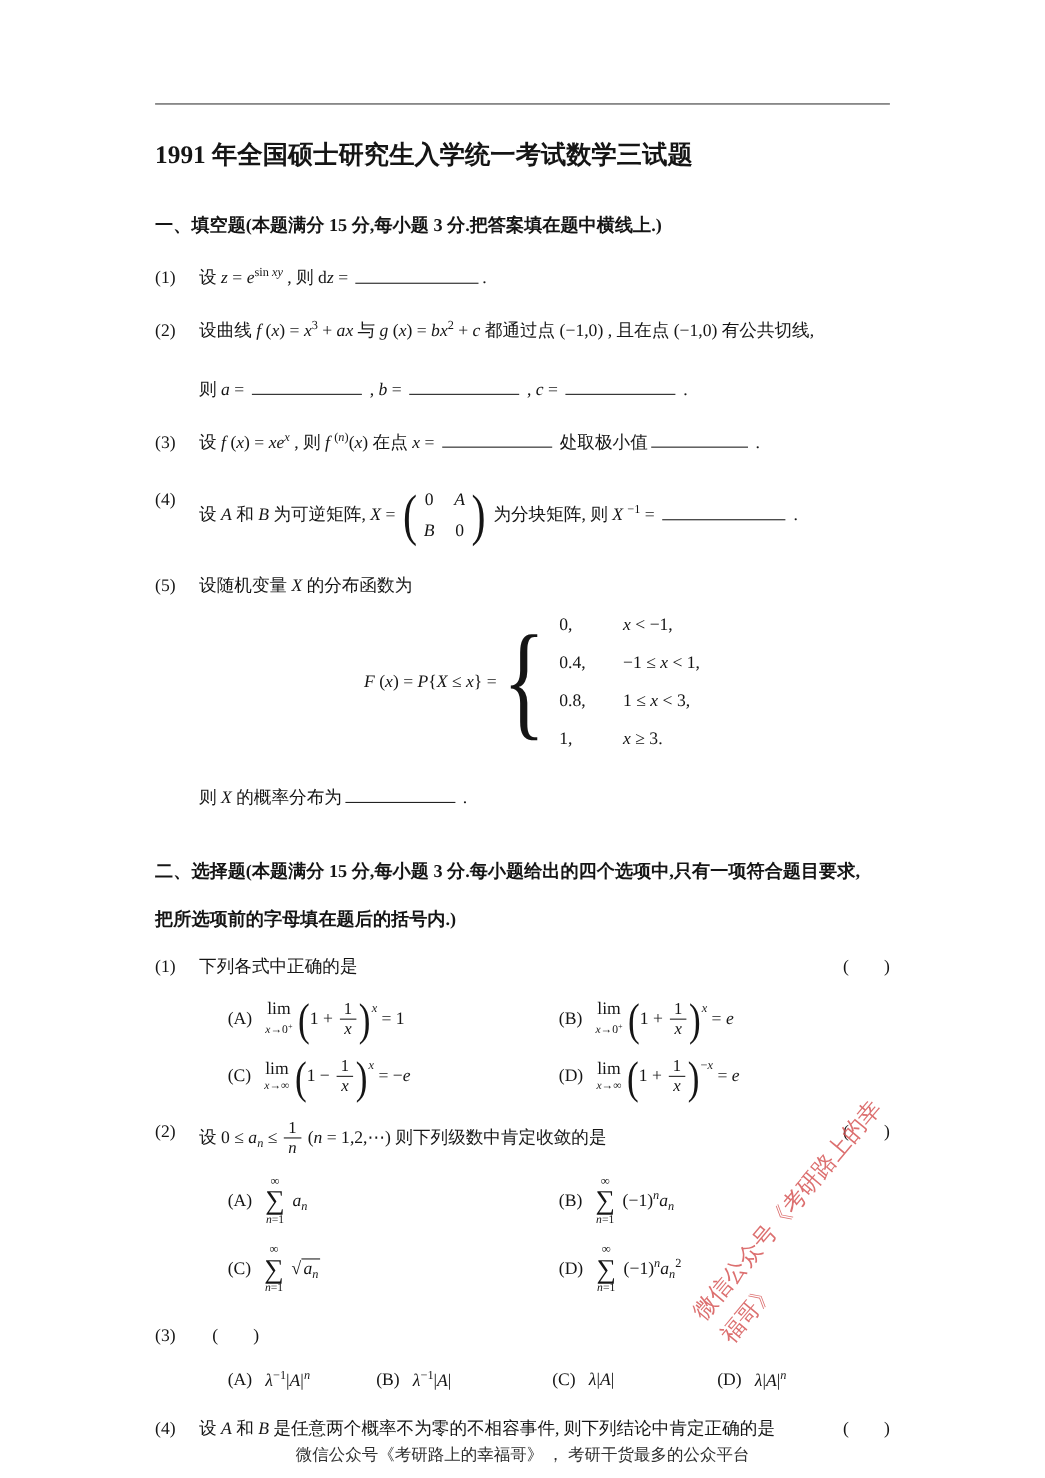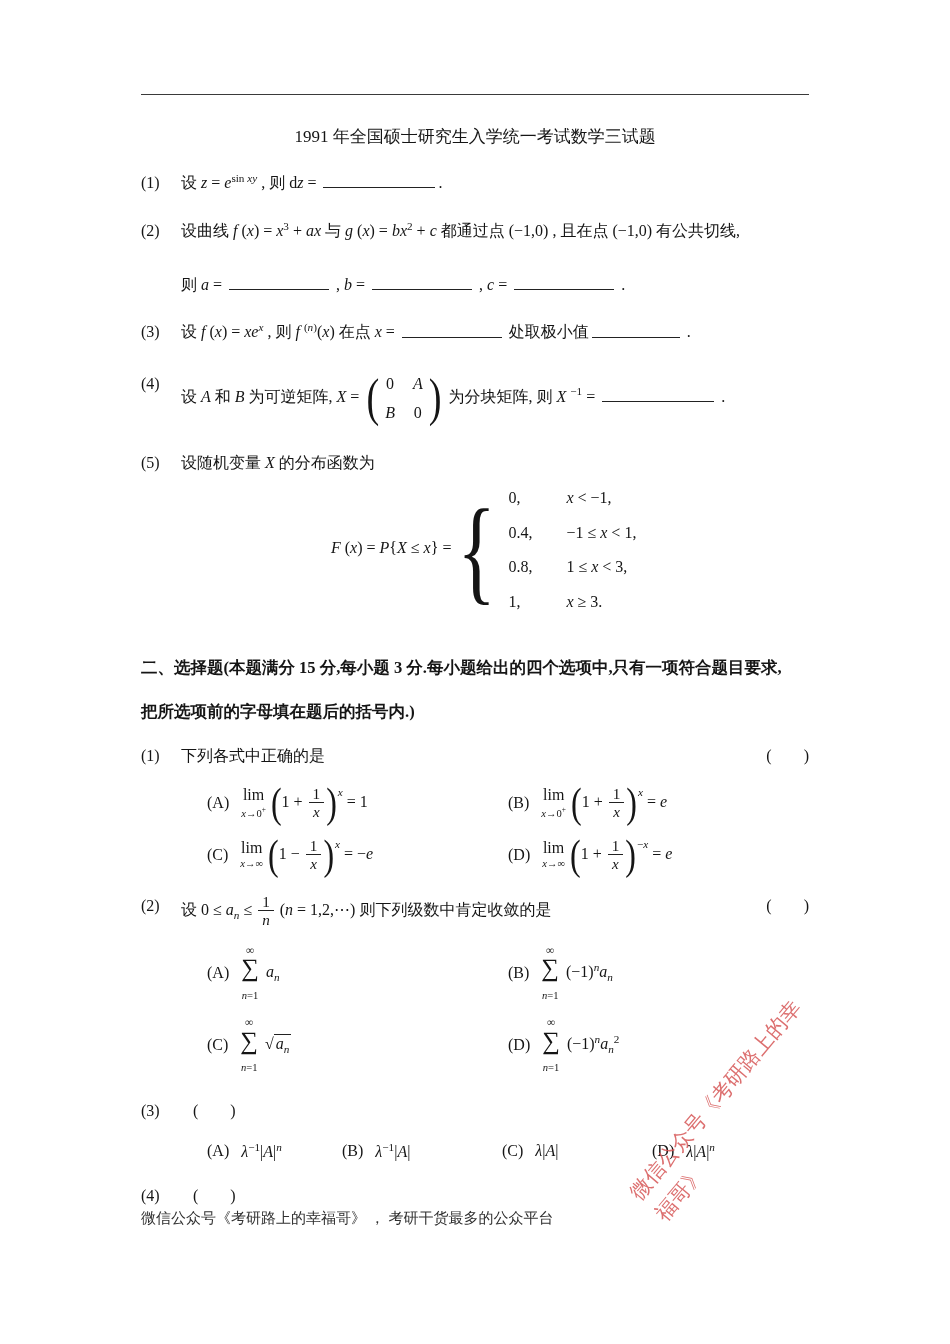--- a/index.html
+++ b/index.html
@@ -3,52 +3,52 @@
 <meta charset="utf-8">
 <style>
   * { margin:0; padding:0; box-sizing:border-box; }
   html,body { width:950px; height:1344px; }
   body {
     background:#ffffff; color:#151515; position:relative; overflow:hidden;
     font-family:"Liberation Serif","DejaVu Serif",serif; font-size:16px;
   }
   .content { width:668px; margin:0 auto; position:relative; }
   .top-rule { border-top:1.6px solid #3a3a3a; margin-top:94px; }
-  .title { font-size:17px; font-weight:400; text-align:center; margin-top:30px; }
+  .title { font-size:23px; font-weight:700; margin-top:30px; }
   .sec-head { font-weight:700; margin-top:36px; font-size:16.5px; line-height:1.6; }
   .sec-head.l2 { margin-top:18px; }
   .item { display:flex; align-items:flex-start; margin-top:22px; line-height:1.6; }
   .inum { flex:none; width:40px; }
   .ibody { flex:1; }
   .ans { flex:none; margin-left:12px; white-space:pre; }
   .cont-line { padding-left:40px; margin-top:28px; line-height:1.6; }
   .formula { margin-top:10px; padding-left:190px; line-height:1.6; }
   .optrow { display:grid; grid-template-columns:1fr 1fr; padding-left:66px; margin-top:16px; }
   .optrow4 { display:grid; grid-template-columns:135px 160px 150px auto; padding-left:66px; margin-top:16px; }
   .opt { display:flex; align-items:center; gap:12px; line-height:1.4; }
   .olabel { flex:none; }
-  .footer { margin-top:0; font-size:15px; color:#2f2f2f; }
+  .footer { text-align:center; margin-top:0; font-size:15px; color:#2f2f2f; }
 
   
   .math i, .ibody i, .opt i, .formula i { font-style:italic; }
   sup { font-size:0.7em; }
   sub { font-size:0.7em; }
   .blank { display:inline-block; border-bottom:1px solid #222; height:1em; vertical-align:baseline; margin:0 3px; }
   .w90{ width:88px; } .w100{ width:100px; } .w110{ width:112px; }
   .frac { display:inline-flex; flex-direction:column; align-items:center; vertical-align:middle; line-height:1.15; font-size:0.95em; margin:0 2px; }
   .fn { border-bottom:1px solid #222; padding:0 4px; }
   .fd { padding:0 4px; }
   .lim { display:inline-flex; flex-direction:column; align-items:center; vertical-align:middle; line-height:1; margin-right:5px; }
   .lim .lsub { font-size:0.66em; margin-top:3px; }
   .bp { display:inline-block; font-size:2em; font-weight:300; line-height:1; vertical-align:middle; transform:scaleY(1.3); }
   .bsup { font-size:0.7em; position:relative; top:-0.95em; margin-left:1px; }
   .sum { display:inline-flex; flex-direction:column; align-items:center; vertical-align:middle; line-height:1; margin-right:7px; }
   .sum .st { font-size:0.72em; }
   .sum .ss { font-size:1.55em; line-height:0.95; }
-  .sum .sb { font-size:0.66em; margin-top:11px; }
+  .sum .sb { font-size:0.66em; margin-top:1px; }
   .mat { display:inline-flex; align-items:center; vertical-align:middle; margin:0 3px; }
   .mp { display:inline-block; font-size:2.4em; font-weight:300; line-height:1; transform:scaleY(1.35); }
   .mgrid { display:inline-grid; grid-template-columns:auto auto; column-gap:18px; row-gap:3px; text-align:center; padding:0 6px; }
   .cases { display:inline-flex; align-items:center; vertical-align:middle; text-align:left; }
   .cbrace { display:inline-block; font-size:5.6em; font-weight:200; line-height:0.9; margin-right:10px; transform:scaleY(1.3) scaleX(0.9); }
   .cgrid { display:inline-grid; grid-template-columns:auto auto; column-gap:34px; row-gap:9px; }
   .sqrt { white-space:nowrap;font-family:Liberation Serif, serif; }
   .sqrt .rad { border-top:1px solid #222; padding:0 2px; }
 
   .watermark {
@@ -62,20 +62,21 @@
 <body>
 
 <div class="watermark">微信公众号《考研路上的幸福哥》</div>
 
 <div class="content">
 
   <div class="top-rule"></div>
 
   <h1 class="title">1991 年全国硕士研究生入学统一考试数学三试题</h1>
 
+  <div class="sec-head">一、填空题(本题满分 15 分,每小题 3 分.把答案填在题中横线上.)</div>
 
   <div class="item">
     <span class="inum">(1)</span>
     <span class="ibody math">设 <i>z</i> = <i>e</i><sup>sin <i>xy</i></sup> , 则 d<i>z</i> = <span class="blank w110"></span>.</span>
   </div>
 
   <div class="item">
     <span class="inum">(2)</span>
     <span class="ibody math">设曲线 <i>f</i> (<i>x</i>) = <i>x</i><sup>3</sup> + <i>ax</i> 与 <i>g</i> (<i>x</i>) = <i>bx</i><sup>2</sup> + <i>c</i> 都通过点 (−1,0) , 且在点 (−1,0) 有公共切线,</span>
   </div>
@@ -110,20 +111,21 @@
           <span>0,</span>
           <span><i>x</i> &lt; −1,</span>
           <span>0.4,</span>
           <span>−1 ≤ <i>x</i> &lt; 1,</span>
           <span>0.8,</span>
           <span>1 ≤ <i>x</i> &lt; 3,</span>
           <span>1,</span>
           <span><i>x</i> ≥ 3.</span>
         </span>
       </span></div>
+  <div class="cont-line math">则 <i>X</i> 的概率分布为<span class="blank w100"></span> .</div>
 
   <div class="sec-head" style="margin-top:40px;">二、选择题(本题满分 15 分,每小题 3 分.每小题给出的四个选项中,只有一项符合题目要求,</div>
   <div class="sec-head l2">把所选项前的字母填在题后的括号内.)</div>
 
   <div class="item" style="margin-top:18px;">
     <span class="inum">(1)</span>
     <span class="ibody">下列各式中正确的是</span>
     <span class="ans">(　　)</span>
   </div>
   <div class="optrow">
@@ -234,18 +236,19 @@
       <span class="math"><i>λ</i>|<i>A</i>|</span>
     </div>
     <div class="opt">
       <span class="olabel">(D)</span>
       <span class="math"><i>λ</i>|<i>A</i>|<sup><i>n</i></sup></span>
     </div>
   </div>
 
   <div class="item" style="margin-top:20px;">
     <span class="inum">(4)</span>
+    <span class="ibody math">设 <i>A</i> 和 <i>B</i> 是任意两个概率不为零的不相容事件, 则下列结论中肯定正确的是</span>
     <span class="ans">(　　)</span>
   </div>
 
   <div class="footer">微信公众号《考研路上的幸福哥》 ， 考研干货最多的公众平台</div>
 
 </div>
 
 </body></html>

